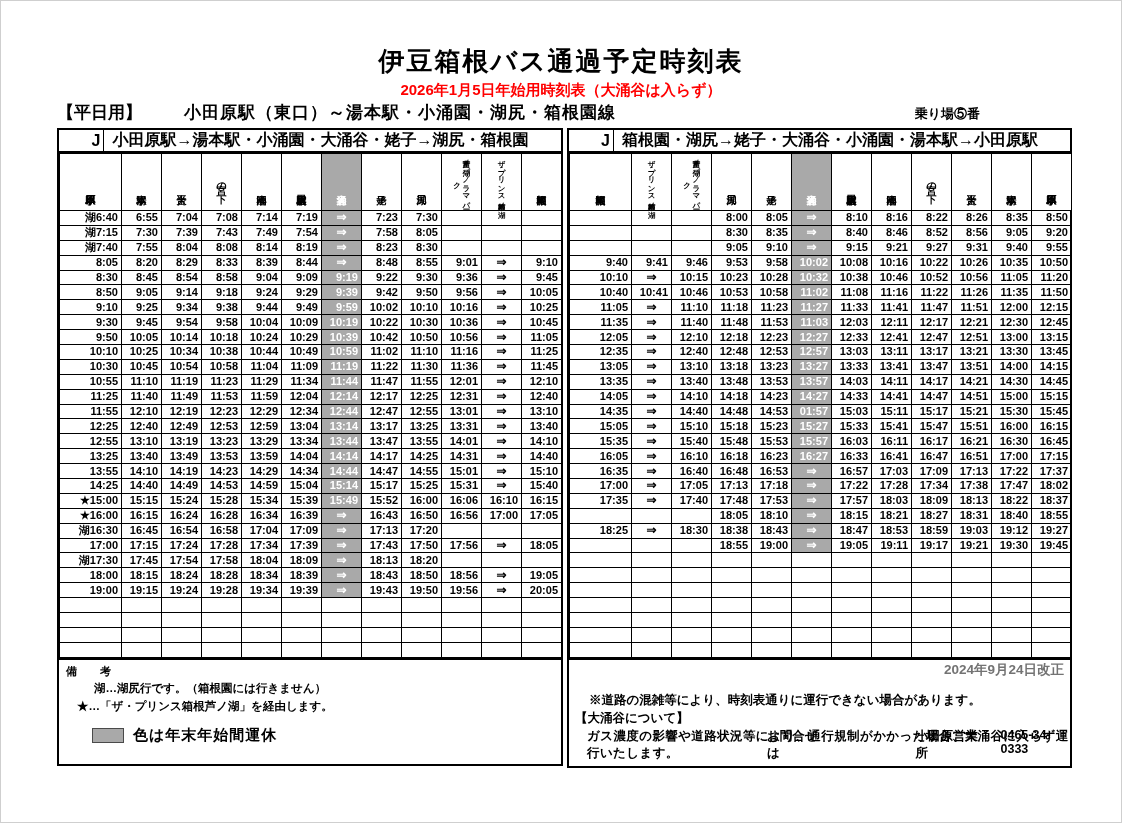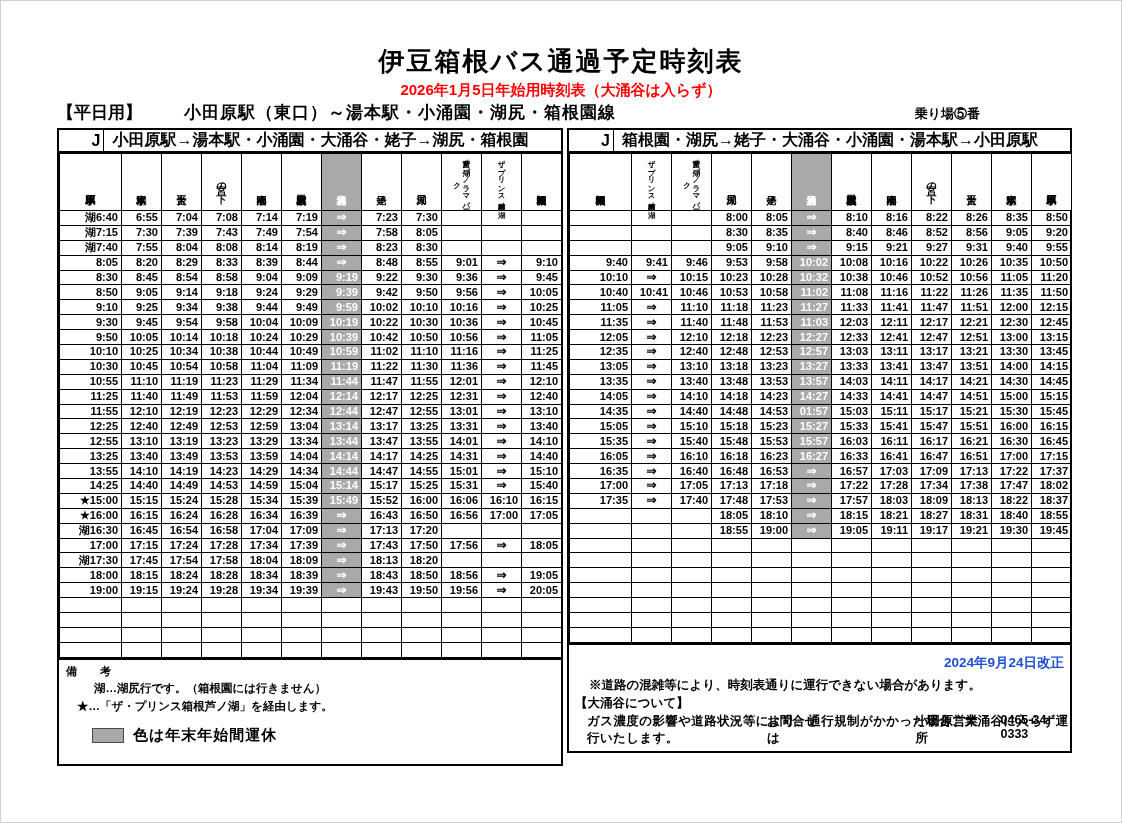--- a/index.html
+++ b/index.html
@@ -42,21 +42,21 @@
     font-weight:bold;}
   .notes-left .nl-head{position:absolute;left:7px;top:4px;font-size:11px;letter-spacing:6px;}
   .notes-left .nl-line1{position:absolute;left:18px;top:21px;font-size:11.5px;margin-left:17px;}
   .notes-left .nl-line2{position:absolute;left:18px;top:39px;font-size:11.5px;}
   .legend{position:absolute;left:33px;top:66px;display:flex;align-items:center;gap:9px;}
   .legend .swatch{width:30px;height:13px;background:#a9a9a9;border:1px solid #4a4a4a;}
   .legend .legend-text{font-size:15px;font-weight:bold;letter-spacing:1px;}
 
   .notes-right{border:2px solid #000;border-top:none;height:106px;position:relative;
     font-weight:bold;}
-  .nr-revision{position:absolute;right:6px;top:9px;color:#1d4ed8;font-size:13.5px;}
+  .nr-revision{position:absolute;right:6px;top:1px;color:#737373;font-size:13.5px;}
   .nr-line1{position:absolute;left:20px;top:32px;font-size:12.5px;}
   .nr-line2{position:absolute;left:6px;top:50px;font-size:12.5px;}
   .nr-line3{position:absolute;left:6px;top:68px;font-size:12.5px;letter-spacing:0.4px;margin-left:12px;}
   .nr-contact{position:absolute;left:0;bottom:4px;width:100%;display:flex;font-size:12.5px;}
   .c-label{margin-left:198px;}
   .c-office{margin-left:92px;}
   .c-phone{margin-left:18px;font-family:"Liberation Sans",sans-serif;}
 </style>
 </head>
 <body>
@@ -873,20 +873,34 @@
                 <td class=""></td>
                 <td class="">18:05</td>
                 <td class="">18:10</td>
                 <td class="gray arrow">⇒</td>
                 <td class="">18:15</td>
                 <td class="">18:21</td>
                 <td class="">18:27</td>
                 <td class="">18:31</td>
                 <td class="">18:40</td>
                 <td class="">18:55</td>
+              </tr>
+              <tr>
+                <td class="">18:25</td>
+                <td class="arrow">⇒</td>
+                <td class="">18:30</td>
+                <td class="">18:38</td>
+                <td class="">18:43</td>
+                <td class="gray arrow">⇒</td>
+                <td class="">18:47</td>
+                <td class="">18:53</td>
+                <td class="">18:59</td>
+                <td class="">19:03</td>
+                <td class="">19:12</td>
+                <td class="">19:27</td>
               </tr>
               <tr>
                 <td class=""></td>
                 <td class=""></td>
                 <td class=""></td>
                 <td class="">18:55</td>
                 <td class="">19:00</td>
                 <td class="gray arrow">⇒</td>
                 <td class="">19:05</td>
                 <td class="">19:11</td>

